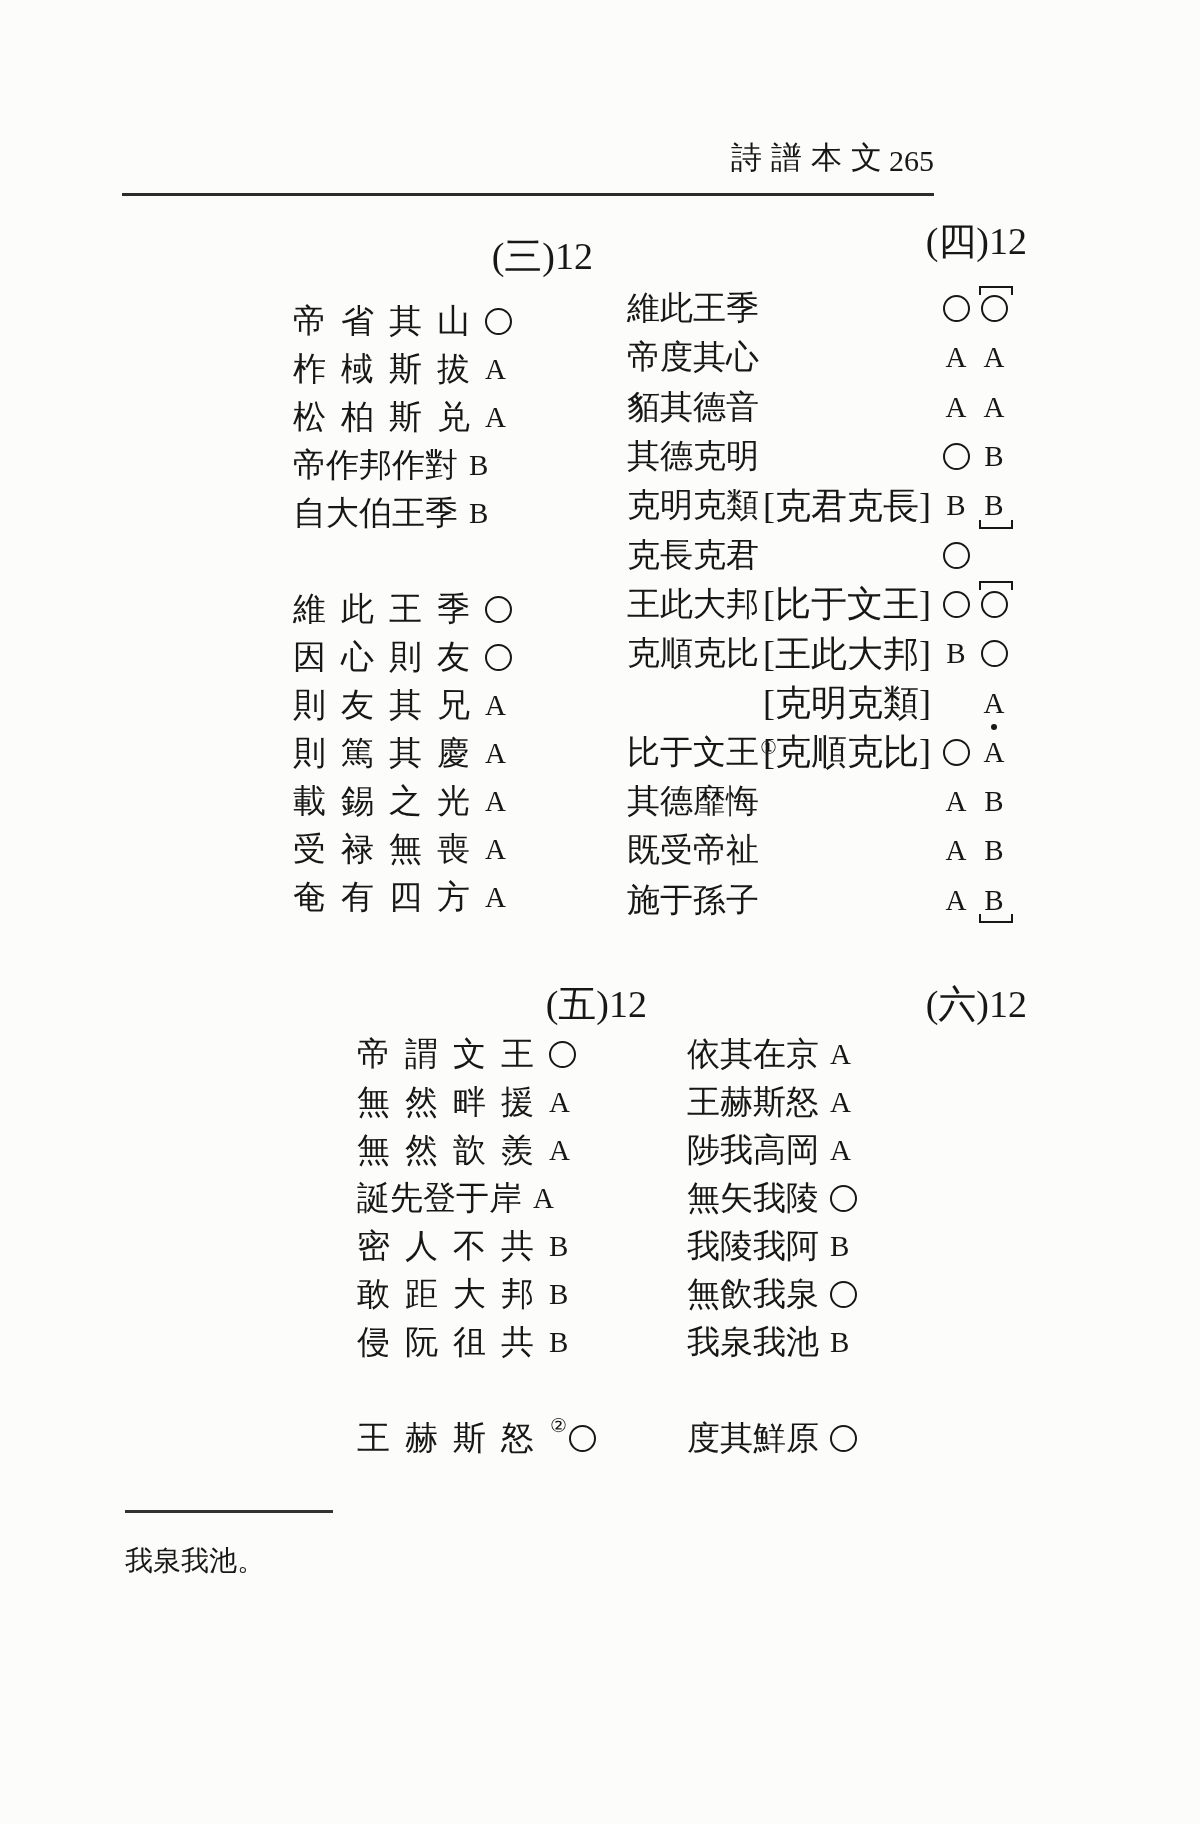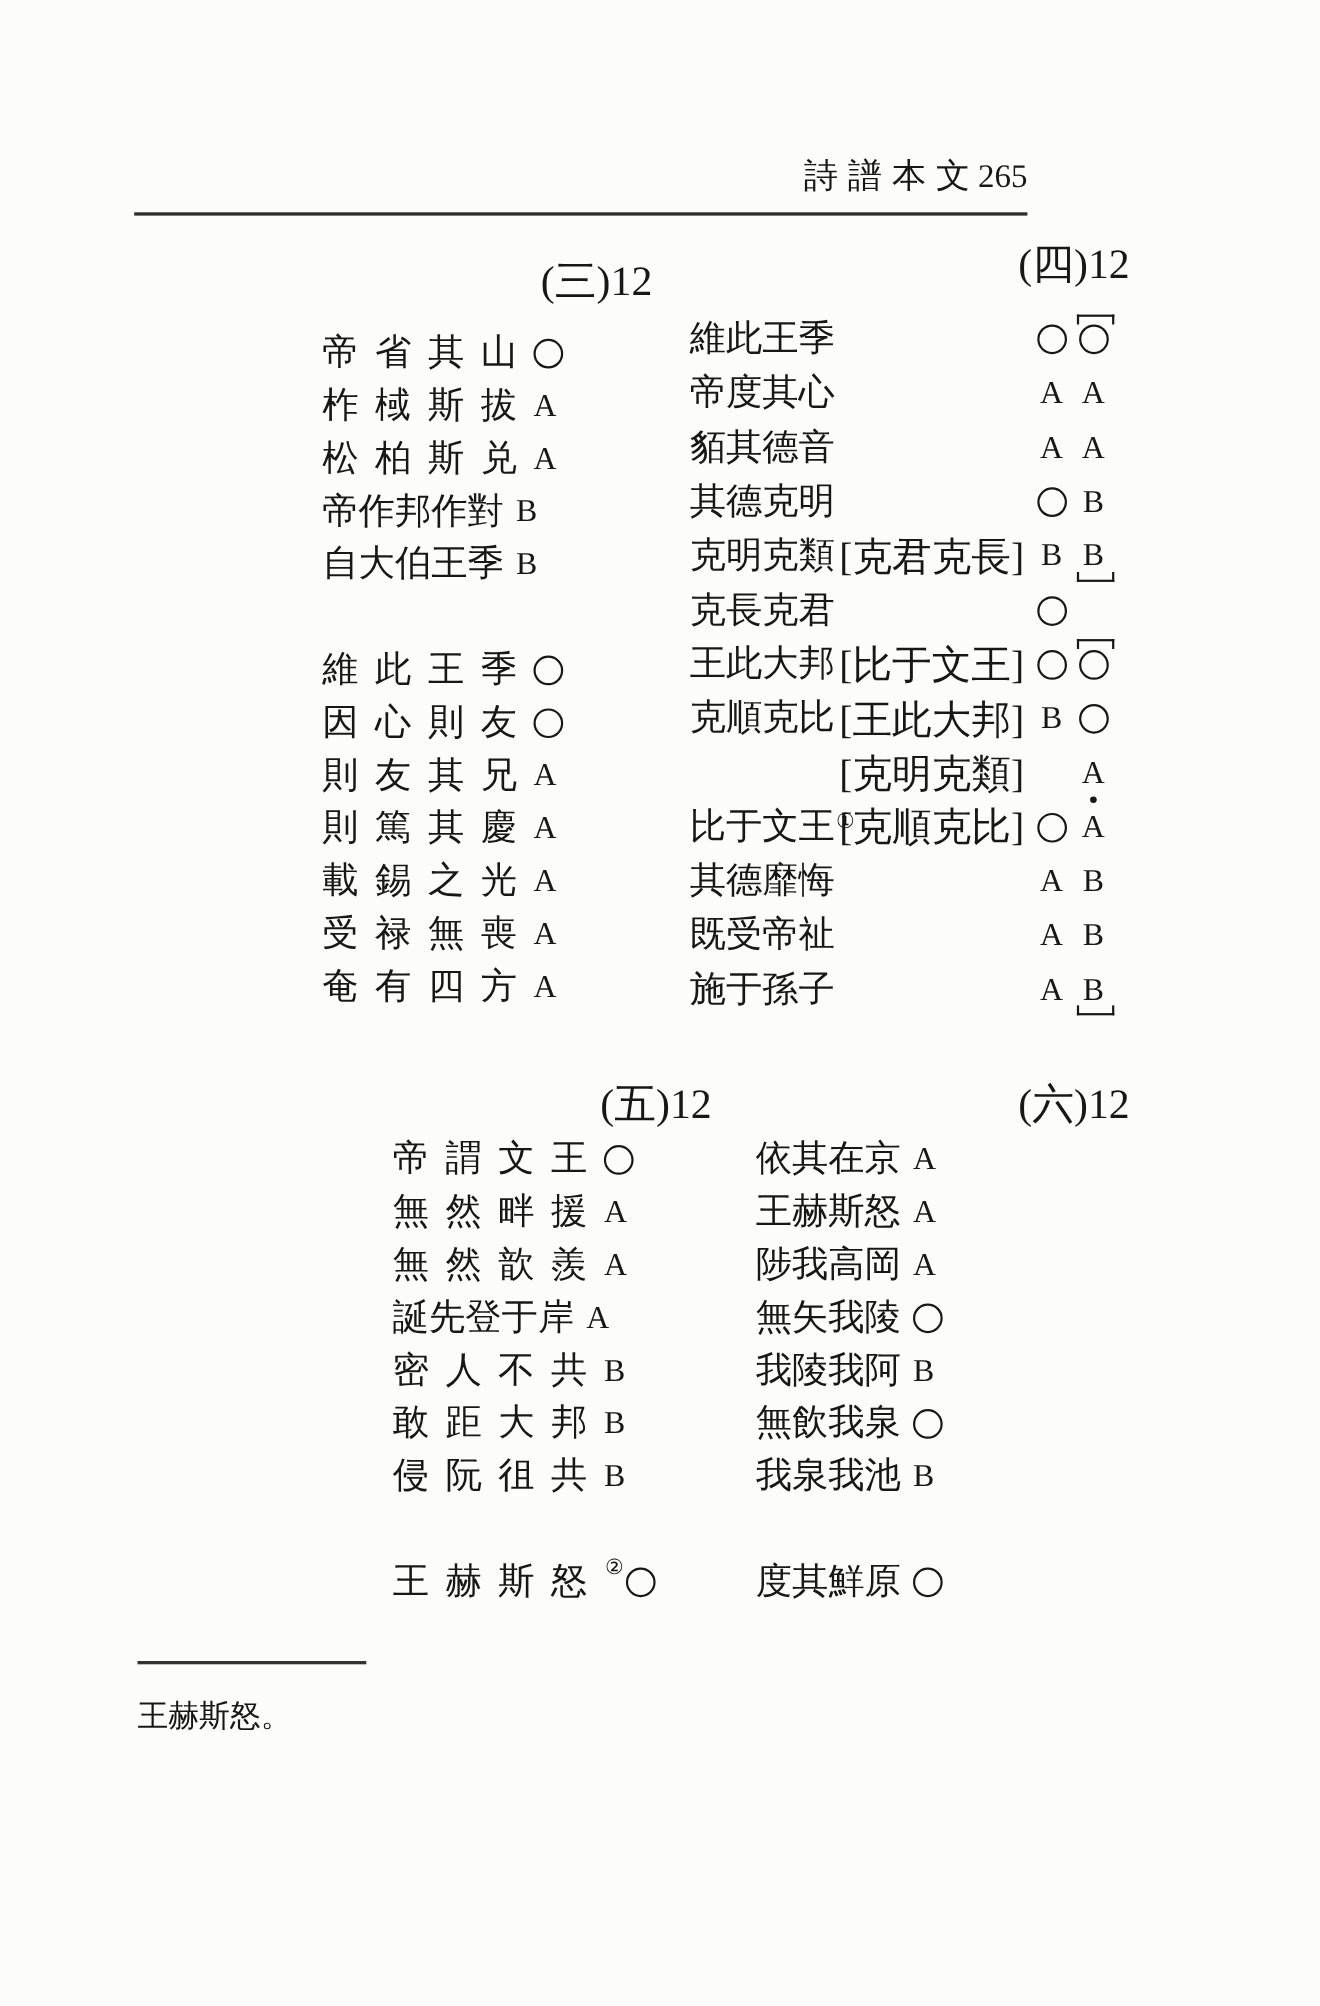--- a/index.html
+++ b/index.html
@@ -3,21 +3,21 @@
 <meta charset="utf-8">
 <style>
   html,body{margin:0;padding:0;background:#e8e8e6;}
   .page{
     position:relative;width:1200px;height:1824px;margin:0 auto;
     background:#fcfcfa;color:#171717;
     font-family:"Liberation Serif","DejaVu Serif",serif;
     overflow:hidden;
   }
   
-  .hdr-title{position:absolute;left:731px;top:144px;font-size:31px;letter-spacing:9px;white-space:nowrap;line-height:1;}
+  .hdr-title{position:absolute;left:731px;top:144px;font-size:31px;letter-spacing:9px;white-space:nowrap;line-height:1;font-family:Liberation Mono, monospace;}
   .hdr-page{position:absolute;left:889px;top:146px;font-size:30px;line-height:1;}
   .hdr-rule{position:absolute;left:122px;top:193px;width:812px;height:3px;background:#2c2c2c;}
   
   .sec{position:absolute;}
   .sec-heading{font-size:38px;white-space:nowrap;line-height:1;box-sizing:border-box;text-align:right;}
   #sec3{left:293px;top:237px;width:300px;}
   #sec3 .sec-heading{height:60px;padding-left:30px;}
   #sec4{left:627px;top:222px;width:400px;}
   #sec4 .sec-heading{height:62px;padding-left:86px;}
   #sec5{left:357px;top:985px;width:290px;}
@@ -381,16 +381,16 @@
         <div class="slot5"></div>
         <div class="slot5">
           <span class="ptext">度其鮮原</span>
           <span class="circ gap"></span>
         </div>
       </div>
   </div>
 
   <div class="foot-rule"></div>
   <div id="footnotes">
-      <div class="fnline"><span>王赫斯怒。</span></div>
+      <div class="fnline"><span>我泉我池。</span></div>
     </div>
 
 </div>
 
 </body></html>

